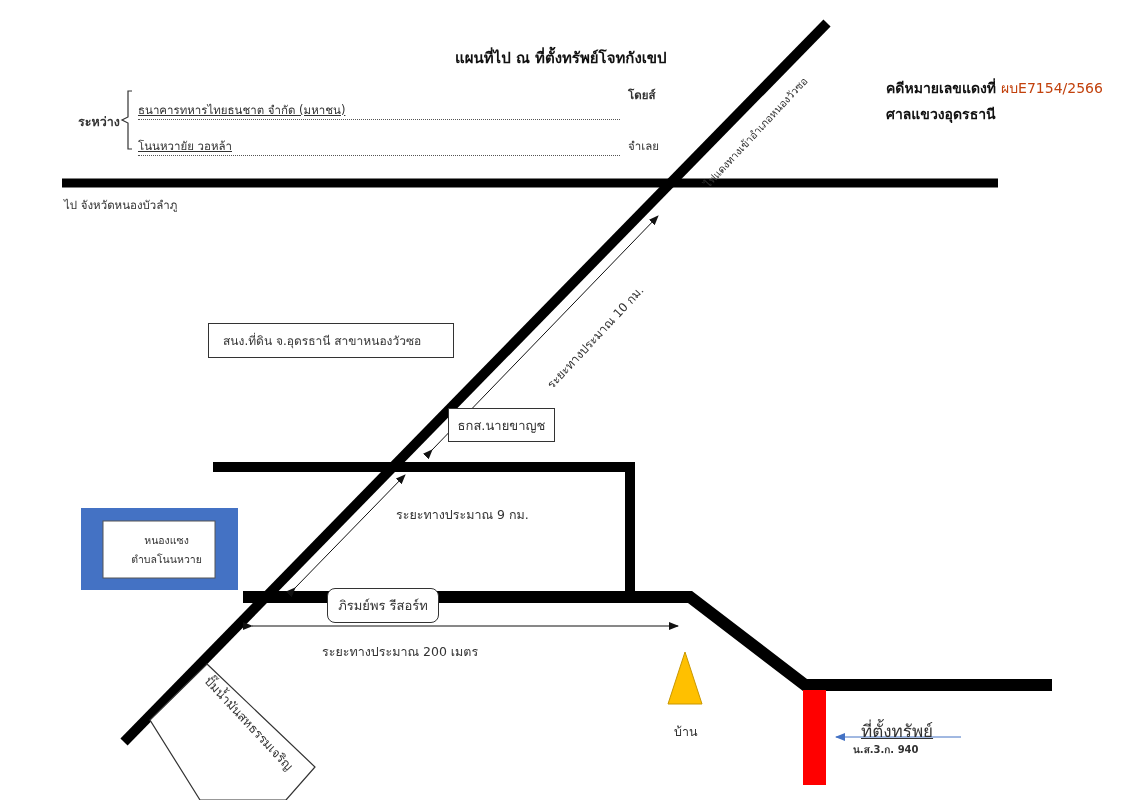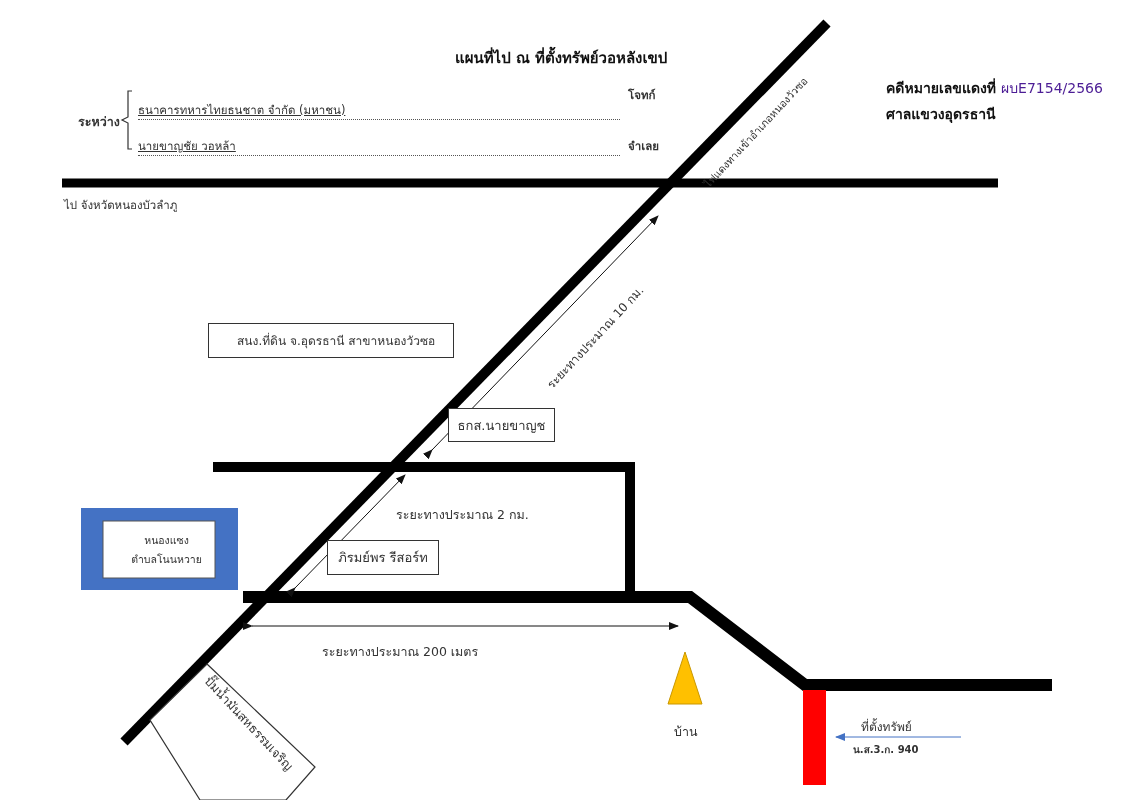--- a/index.html
+++ b/index.html
@@ -2,21 +2,21 @@
 <html><head>
 <meta charset="utf-8">
 <style>
   html, body { margin:0; padding:0; background:#ffffff; }
   body { width:1135px; height:800px; position:relative; overflow:hidden; font-family:"DejaVu Sans", sans-serif; color:#222; }
   .abs { position:absolute; white-space:nowrap; }
   svg.map { position:absolute; left:0; top:0; }
   .title { font-size:15px; font-weight:bold; color:#111; }
   .small { font-size:11.5px; color:#333; }
   .case { font-size:14px; font-weight:bold; color:#111; }
-  .case .num { font-weight:normal; font-size:14px; color:#4c1d95; }
+  .case .num { font-weight:normal; font-size:14px; color:#c2410c; }
   .dotted { border-bottom:1px dotted #555; }
   .label-box { position:absolute; border:1.3px solid #333; background:#fff; font-size:12px; color:#333; display:flex; align-items:center; justify-content:center; }
   .rot { transform-origin:left top; }
 </style>
 </head>
 <body>
 
 <svg class="map" width="1135" height="800" viewBox="0 0 1135 800">
   <defs>
     <marker id="ah" markerWidth="10" markerHeight="8" refX="9" refY="4" orient="auto" markerUnits="userSpaceOnUse">
@@ -45,65 +45,65 @@
   <line x1="252" y1="626" x2="678" y2="626" stroke="#111" stroke-width="1" marker-end="url(#ah)" marker-start="url(#ah)"></line>
 
   <polygon points="685,652 668,704 702,704" fill="#ffc000" stroke="#c99700" stroke-width="1"></polygon>
 
   <rect x="803" y="690" width="23" height="95" fill="#ff0000"></rect>
   <line x1="961" y1="737" x2="836" y2="737" stroke="#4472c4" stroke-width="1" marker-end="url(#ahb)"></line>
 
   <path d="M132,91 L128,91 L128,117 L122,120 L128,123 L128,149 L132,149" fill="none" stroke="#333" stroke-width="1.2"></path>
 </svg>
 
-<div class="abs title" style="left:455px; top:46px;">แผนที่ไป ณ ที่ตั้งทรัพย์วอหลังเขป</div>
+<div class="abs title" style="left:455px; top:46px;">แผนที่ไป ณ ที่ตั้งทรัพย์โจทกังเขป</div>
 
 <div class="abs small" style="left:66px; top:112px; font-weight:bold; font-size:12.5px;margin-left:12px;">ระหว่าง</div>
 
 <div class="abs small dotted" style="left:138px; top:86px; width:482px;margin-top:15px;">
   <span style="text-decoration:underline;">ธนาคารทหารไทยธนชาต จำกัด (มหาชน)</span>
 </div>
-<div class="abs small" style="left:628px; top:86px; font-weight:bold;">โจทก์</div>
+<div class="abs small" style="left:628px; top:86px; font-weight:bold;">โดยส์</div>
 
 <div class="abs small dotted" style="left:138px; top:137px; width:482px;">
-  <span style="text-decoration:underline;">นายขาญชัย วอหล้า</span>
+  <span style="text-decoration:underline;">โนนหวายัย วอหล้า</span>
 </div>
-<div class="abs small" style="left:628px; top:137px; font-weight:bold;">จำเลย</div>
+<div class="abs small" style="left:628px; top:137px; font-weight:normal;">จำเลย</div>
 
 <div class="abs case" style="left:886px; top:77px;">
   <span>คดีหมายเลขแดงที่</span>
   <span class="num">ผบE7154/2566</span>
 </div>
 <div class="abs case" style="left:886px; top:103px;">ศาลแขวงอุดรธานี</div>
 
 <div class="abs small" style="left:64px; top:196px;">ไป จังหวัดหนองบัวลำภู</div>
 
 <div class="abs small rot" style="left:700px; top:180px; font-size:10.5px; transform:rotate(-47deg);">ไฟแดงทางเข้าอำเภอหนองวัวซอ</div>
 
-<div class="label-box" style="left:208px; top:323px; width:246px; height:35px; justify-content:flex-start; padding-left:28px; box-sizing:border-box;">
+<div class="label-box" style="left:208px; top:323px; width:246px; height:35px; justify-content:flex-start; padding-left:14px; box-sizing:border-box;">
   <span>สนง.ที่ดิน จ.อุดรธานี สาขาหนองวัวซอ</span>
 </div>
 
 <div class="abs small rot" style="left:542px; top:380px; transform:rotate(-47deg); font-size:12px;">ระยะทางประมาณ 10 กม.</div>
 
 <div class="label-box" style="left:448px; top:408px; width:105px; height:32px;">
   <span style="font-size:13px;">ธกส.นายขาญช</span>
 </div>
 
-<div class="abs small" style="left:396px; top:505px; font-size:12.5px;">ระยะทางประมาณ 2 กม.</div>
+<div class="abs small" style="left:396px; top:505px; font-size:12.5px;">ระยะทางประมาณ 9 กม.</div>
 
-<div class="label-box" style="left:327px; top:540px; width:110px; height:33px;">
+<div class="label-box" style="left:327px; top:588px; width:110px; height:33px;border-radius:8px;">
   <span style="font-size:13px;">ภิรมย์พร รีสอร์ท</span>
 </div>
 
 <div class="abs" style="left:103px; top:521px; width:127px; height:57px; display:flex; flex-direction:column; align-items:center; justify-content:center; font-size:10.5px; color:#333; line-height:19px;">
   <span>หนองแซง</span>
   <span>ตำบลโนนหวาย</span>
 </div>
 
 <div class="abs small" style="left:322px; top:642px; font-size:12.5px;">ระยะทางประมาณ 200 เมตร</div>
 
 <div class="abs small rot" style="left:214px; top:672px; transform:rotate(47deg); font-size:12.5px;">ปั๊มน้ำมันสหธรรมเจริญ</div>
 
 <div class="abs small" style="left:674px; top:722px; font-size:12.5px;">บ้าน</div>
 
-<div class="abs small" style="left:861px; top:717px; font-size:12px; ">ที่ตั้งทรัพย์</div>
+<div class="abs small" style="left:861px; top:717px; font-size:17px; text-decoration:underline;">ที่ตั้งทรัพย์</div>
 <div class="abs small" style="left:853px; top:742px; font-size:10px;font-weight:bold;">น.ส.3.ก. 940</div>
 
 </body></html>

